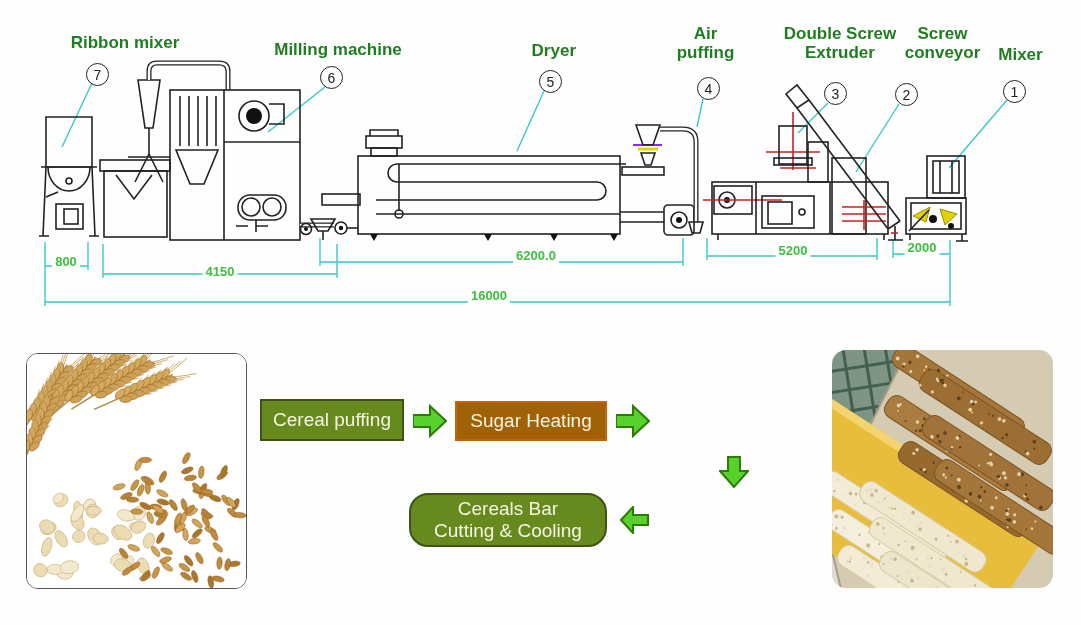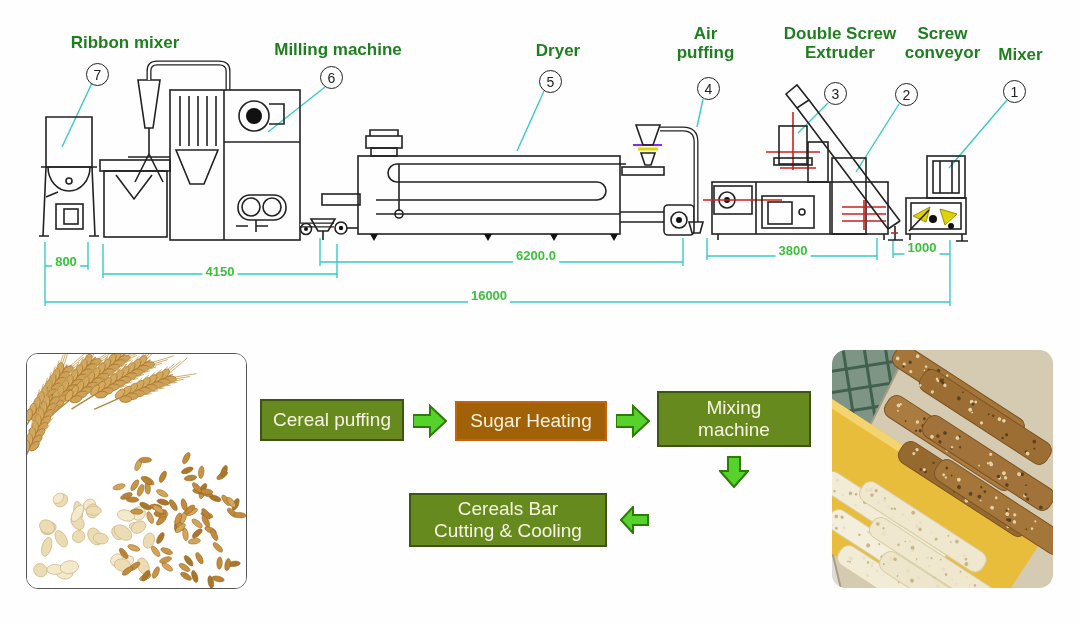--- a/index.html
+++ b/index.html
@@ -156,42 +156,42 @@
       <path d="M940,209 L957,214 L945,225 Z" fill="#e0d400" stroke="#9a8f00"></path>
       <circle cx="933" cy="219" r="4" fill="#111"></circle>
       <circle cx="951" cy="226" r="3" fill="#111"></circle>
       <path class="ln" d="M909,231 L929,210"></path>
       <path class="ln" d="M910,234 V241 M962,234 V241 M905,241 H917 M956,241 H968"></path>
     </g>
   </svg>
 
   <div class="mlabel" style="left:55px;top:23px;width:140px;margin-top:10px;">Ribbon mixer</div>
   <div class="mlabel" style="left:258px;top:40px;width:160px;">Milling machine</div>
-  <div class="mlabel" style="left:508px;top:41px;width:100px;">Dryer</div>
+  <div class="mlabel" style="left:476px;top:41px;width:100px;text-align:right;">Dryer</div>
   <div class="mlabel" style="left:653px;top:24px;width:105px;">Air
 puffing</div>
   <div class="mlabel" style="left:770px;top:24px;width:140px;">Double Screw
 Extruder</div>
   <div class="mlabel" style="left:895px;top:24px;width:95px;">Screw
 conveyor</div>
   <div class="mlabel" style="left:983px;top:45px;width:75px;">Mixer</div>
 
   <div class="numcirc" style="left:86px;top:63px;">7</div>
   <div class="numcirc" style="left:320px;top:66px;">6</div>
   <div class="numcirc" style="left:539px;top:70px;">5</div>
   <div class="numcirc" style="left:697px;top:77px;">4</div>
   <div class="numcirc" style="left:824px;top:82px;">3</div>
   <div class="numcirc" style="left:895px;top:83px;">2</div>
   <div class="numcirc" style="left:1003px;top:80px;">1</div>
 
   <div class="dimlabel" style="left:66px;top:254px;">800</div>
   <div class="dimlabel" style="left:220px;top:264px;">4150</div>
   <div class="dimlabel" style="left:516px;top:248px;margin-left:20px;">6200.0</div>
-  <div class="dimlabel" style="left:793px;top:243px;">3800</div>
-  <div class="dimlabel" style="left:922px;top:240px;">1000</div>
+  <div class="dimlabel" style="left:793px;top:243px;">5200</div>
+  <div class="dimlabel" style="left:922px;top:240px;">2000</div>
   <div class="dimlabel" style="left:489px;top:288px;">16000</div>
 
   <div class="photo left">
     <svg width="219" height="234" viewBox="0 0 219 234">
       <rect width="219" height="234" fill="#ffffff"></rect>
       <g id="wheat-ears">
           <g transform="translate(38,14) rotate(34)">
             <line x1="0" y1="-4" x2="0" y2="89" stroke="#b08a45" stroke-width="1.5"></line>
             <line x1="2" y1="0" x2="9" y2="-26" stroke="#c9a35c" stroke-width="0.8"></line>
             <line x1="-2" y1="0" x2="-9" y2="-24" stroke="#c9a35c" stroke-width="0.8"></line>
@@ -916,23 +916,21 @@
               <circle cx="62.544210005085915" cy="5.414062026888132" r="1.8779295150190591" fill="#e7dfc4"></circle>
               <circle cx="108.32362058223225" cy="12.480643264949322" r="1.0630758001469076" fill="#c9b684"></circle>
             </g>
         </g>
       </g>
     </svg>
   </div>
 
   <div class="flow green" style="left:260px;top:399px;width:144px;height:42px;">Cereal puffing</div>
   <div class="flow orange" style="left:455px;top:401px;width:152px;height:40px;">Sugar Heating</div>
-  <div class="flow green" style="left:657px;top:391px;width:154px;height:56px;">Mixing
-machine</div>
-  <div class="flow green" style="left:409px;top:493px;width:198px;height:54px;">Cereals Bar
+  <div class="flow green" style="left:409px;top:493px;width:198px;height:54px;border-radius:19px;">Cereals Bar
 Cutting &amp; Cooling</div>
 
   <svg class="arrow-svg" style="left:413px;top:404px;" width="34" height="34" viewBox="0 0 34 34">
     <polygon points="0,11 17,11 17,2 33,17 17,32 17,23 0,23" fill="#57d12c" stroke="#2d7c04" stroke-width="2"></polygon>
   </svg>
   <svg class="arrow-svg" style="left:616px;top:404px;" width="34" height="34" viewBox="0 0 34 34">
     <polygon points="0,11 17,11 17,2 33,17 17,32 17,23 0,23" fill="#57d12c" stroke="#2d7c04" stroke-width="2"></polygon>
   </svg>
   <svg class="arrow-svg" style="left:719px;top:456px;" width="30" height="32" viewBox="0 0 30 32">
     <polygon points="9,1 21,1 21,15 29,15 15,31 1,15 9,15" fill="#57d12c" stroke="#2d7c04" stroke-width="2"></polygon>

